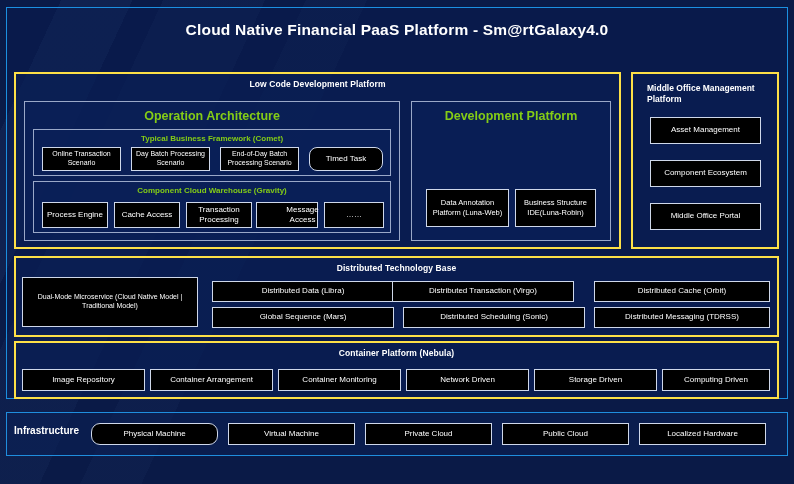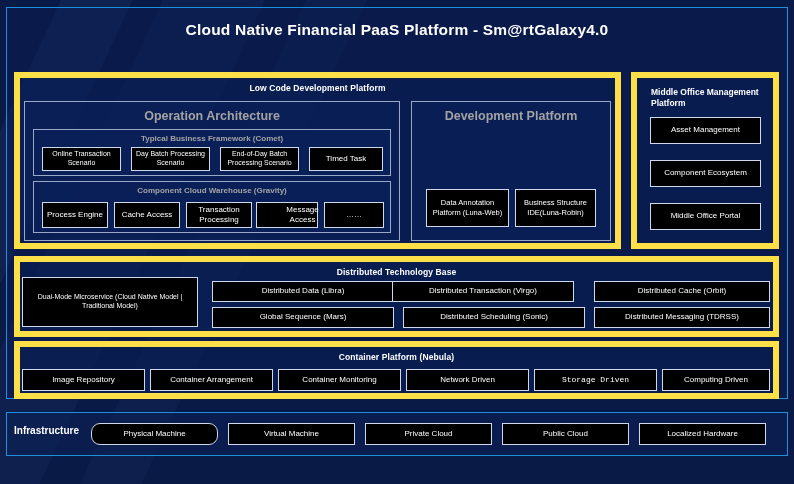--- a/index.html
+++ b/index.html
@@ -34,21 +34,21 @@
     font-size:15.5px;
     font-weight:bold;
     letter-spacing:.2px;
     margin-top:13px;
     color:#ffffff;
   }
 
   
   .panel{
     position:absolute;
-    border:6px solid #fde047;
+    border:2px solid #fde047;
     box-sizing:border-box;
     background:rgba(9,31,85,0.55);
   }
   .panel-title{
     text-align:center;
     font-size:8.5px;
     font-weight:bold;
     color:#ffffff;
     padding-top:5px;
     letter-spacing:.1px;
@@ -56,21 +56,21 @@
 
   
   .subpanel{
     position:absolute;
     border:1px solid #9aa8c8;
     box-sizing:border-box;
     background:rgba(10,32,88,0.6);
   }
   .subpanel-title{
     text-align:center;
-    color:#a3a3a3;
+    color:#84cc16;
     font-weight:bold;
   }
 
   
   .box{
     position:absolute;
     border:1px solid #cfd8ea;
     box-sizing:border-box;
     background:#000000;
     display:flex;
@@ -147,21 +147,21 @@
   <div class="subpanel" id="op-arch">
     <div class="subpanel-title">Operation Architecture</div>
   </div>
 
   <div class="subpanel" id="tbf">
     <div class="subpanel-title">Typical Business Framework (Comet)</div>
   </div>
   <div class="box sz7" style="left:42px;top:147px;width:79px;height:24px;">Online Transaction Scenario</div>
   <div class="box sz7" style="left:131px;top:147px;width:79px;height:24px;">Day Batch Processing Scenario</div>
   <div class="box sz7" style="left:220px;top:147px;width:79px;height:24px;">End-of-Day Batch Processing Scenario</div>
-  <div class="box sz8" style="left:309px;top:147px;width:74px;height:24px;">Timed Task</div>
+  <div class="box sz8" style="left:309px;top:147px;width:74px;height:24px;border-radius:8px;">Timed Task</div>
 
   <div class="subpanel" id="ccw">
     <div class="subpanel-title">Component Cloud Warehouse (Gravity)</div>
   </div>
   <div class="box sz8" style="left:42px;top:202px;width:66px;height:26px;">Process Engine</div>
   <div class="box sz8" style="left:114px;top:202px;width:66px;height:26px;">Cache Access</div>
   <div class="box sz8" style="left:186px;top:202px;width:66px;height:26px;">Transaction Processing</div>
   <div class="box sz8" style="left:256px;top:202px;width:62px;height:26px;padding-left:33px;">Message Access</div>
   <div class="box sz8" style="left:324px;top:202px;width:60px;height:26px;">……</div>
 
@@ -192,21 +192,21 @@
   <div class="box sz8" style="left:403px;top:307px;width:182px;height:21px;">Distributed Scheduling (Sonic)</div>
   <div class="box sz8" style="left:594px;top:307px;width:176px;height:21px;">Distributed Messaging (TDRSS)</div>
 
   <div class="panel" id="cplat">
     <div class="panel-title">Container Platform (Nebula)</div>
   </div>
   <div class="box sz8" style="left:22px;top:369px;width:123px;height:22px;">Image Repository</div>
   <div class="box sz8" style="left:150px;top:369px;width:123px;height:22px;">Container Arrangement</div>
   <div class="box sz8" style="left:278px;top:369px;width:123px;height:22px;">Container Monitoring</div>
   <div class="box sz8" style="left:406px;top:369px;width:123px;height:22px;">Network Driven</div>
-  <div class="box sz8" style="left:534px;top:369px;width:123px;height:22px;font-family:Liberation Mono, monospace;">Storage Driven</div>
+  <div class="box sz8" style="left:534px;top:369px;width:123px;height:22px;">Storage Driven</div>
   <div class="box sz8" style="left:662px;top:369px;width:108px;height:22px;">Computing Driven</div>
 
   <div id="infra-frame"></div>
   <div id="infra-label">Infrastructure</div>
   <div class="box sz8" style="left:91px;top:423px;width:127px;height:22px;border-radius:9px;">Physical Machine</div>
   <div class="box sz8" style="left:228px;top:423px;width:127px;height:22px;">Virtual Machine</div>
   <div class="box sz8" style="left:365px;top:423px;width:127px;height:22px;">Private Cloud</div>
   <div class="box sz8" style="left:502px;top:423px;width:127px;height:22px;">Public Cloud</div>
   <div class="box sz8" style="left:639px;top:423px;width:127px;height:22px;">Localized Hardware</div>
 

